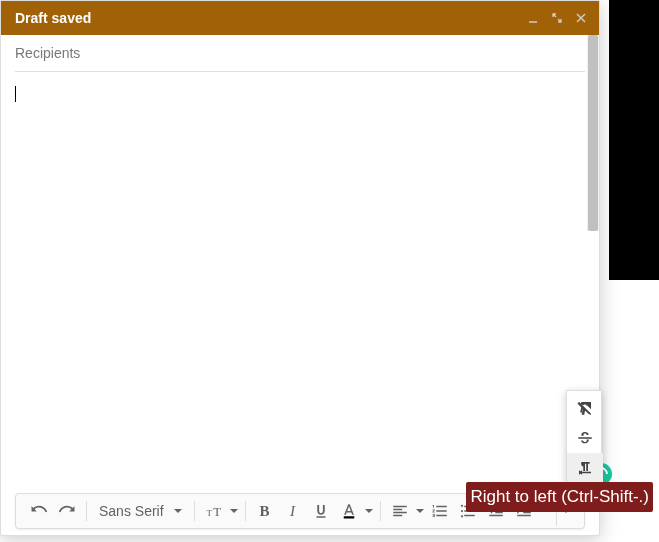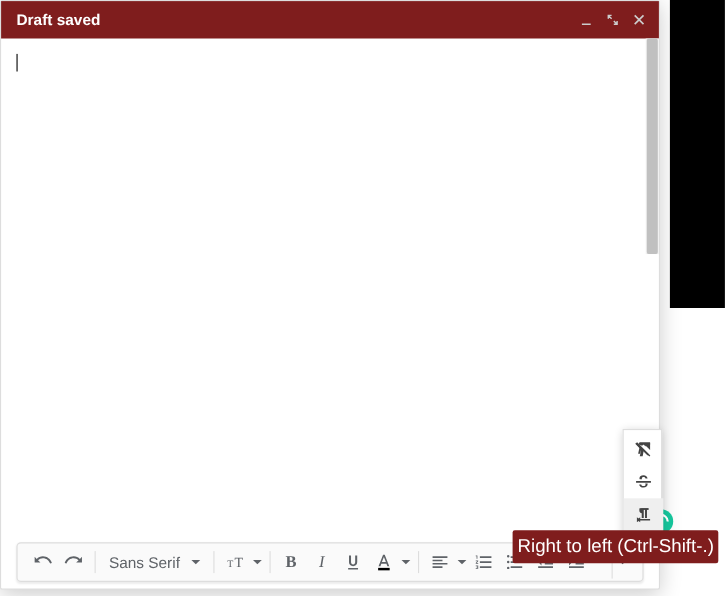--- a/index.html
+++ b/index.html
@@ -1,21 +1,21 @@
 <!DOCTYPE html>
 <html><head>
   <meta charset="utf-8">
   <style>
     * { margin: 0; padding: 0; box-sizing: border-box; }
     body { font-family: Arial, sans-serif; width: 659px; height: 542px; background: #fff; position: relative; overflow: hidden; }
     .right-dark { position: absolute; right: 0; top: 0; width: 50px; height: 280px; background: #000; z-index: 0; }
     
     .compose-window { position: absolute; left: 0; top: 0; width: 600px; height: 536px; background: #fff; border: 1px solid #ddd; border-radius: 2px; box-shadow: 0 4px 20px rgba(0,0,0,0.2); display: flex; flex-direction: column; }
     
-    .header { height: 34px; background: #7f1d1d; color: #fff; display: flex; align-items: center; padding: 0 8px 0 14px; font-size: 14px; font-weight: bold; }
+    .header { height: 34px; background: #a16207; color: #fff; display: flex; align-items: center; padding: 0 8px 0 14px; font-size: 14px; font-weight: bold; }
     .header-title { flex: 1; white-space: nowrap; overflow: hidden; text-overflow: ellipsis; }
     .header-controls { display: flex; gap: 4px; }
     .header-btn { width: 20px; height: 20px; display: flex; align-items: center; justify-content: center; cursor: pointer; color: #ccc; }
     .header-btn svg { width: 12px; height: 12px; }
     
     .input-row { border-bottom: 1px solid #e0e0e0; margin: 0 14px; }
     .input-row input { width: 100%; border: none; outline: none; padding: 10px 0; font-size: 14px; color: #202124; }
     .input-row input::placeholder { color: #777; }
     
     .body-area { flex: 1; padding: 14px; font-size: 14px; position: relative; overflow-y: auto; }
@@ -67,20 +67,23 @@
           </svg>
       </div>
       <div class="header-btn">
         <svg viewBox="0 0 12 12">
             <path d="M2 2l8 8 M10 2l-8 8" stroke="currentColor" stroke-width="1.5"></path>
           </svg>
       </div>
     </div>
   </div>
 
+  <div class="input-row">
+    <input type="text" placeholder="Recipients" style="">
+  </div>
 
   <div class="body-area">
     <span class="cursor"></span>
   </div>
 
   <div class="scrollbar-track">
     <div class="scrollbar-thumb"></div>
   </div>
 
   <div class="toolbar">

